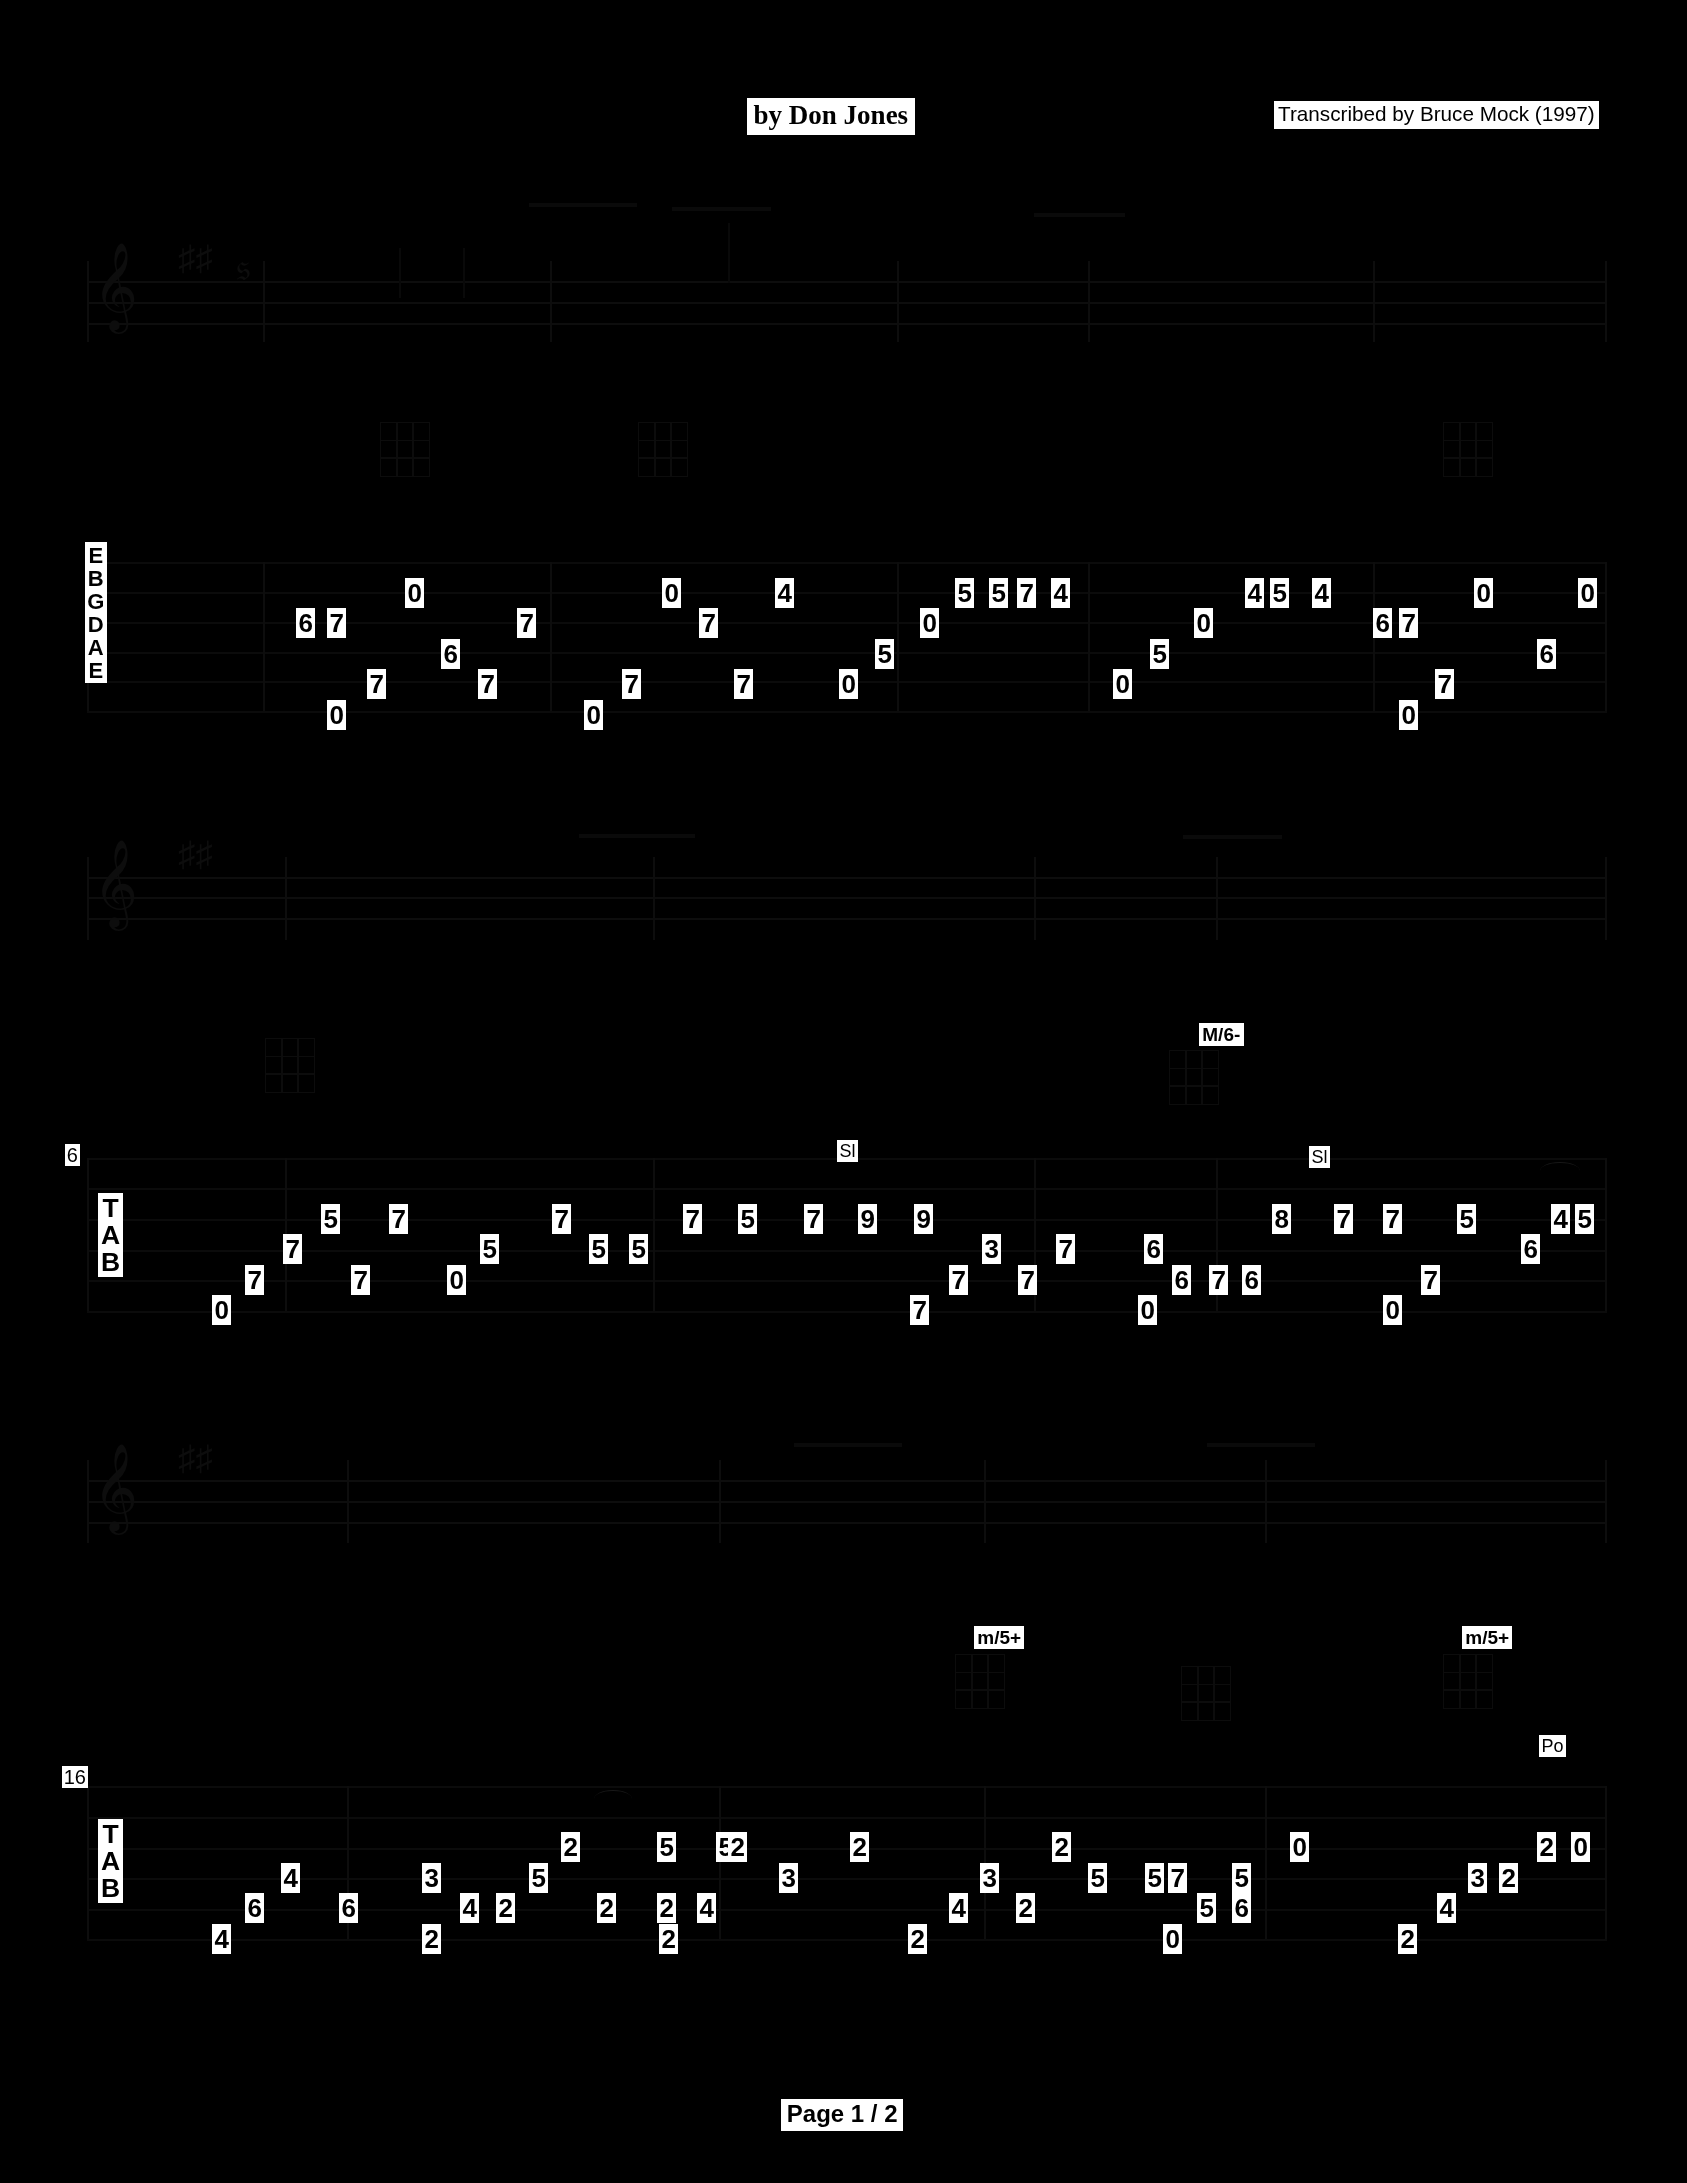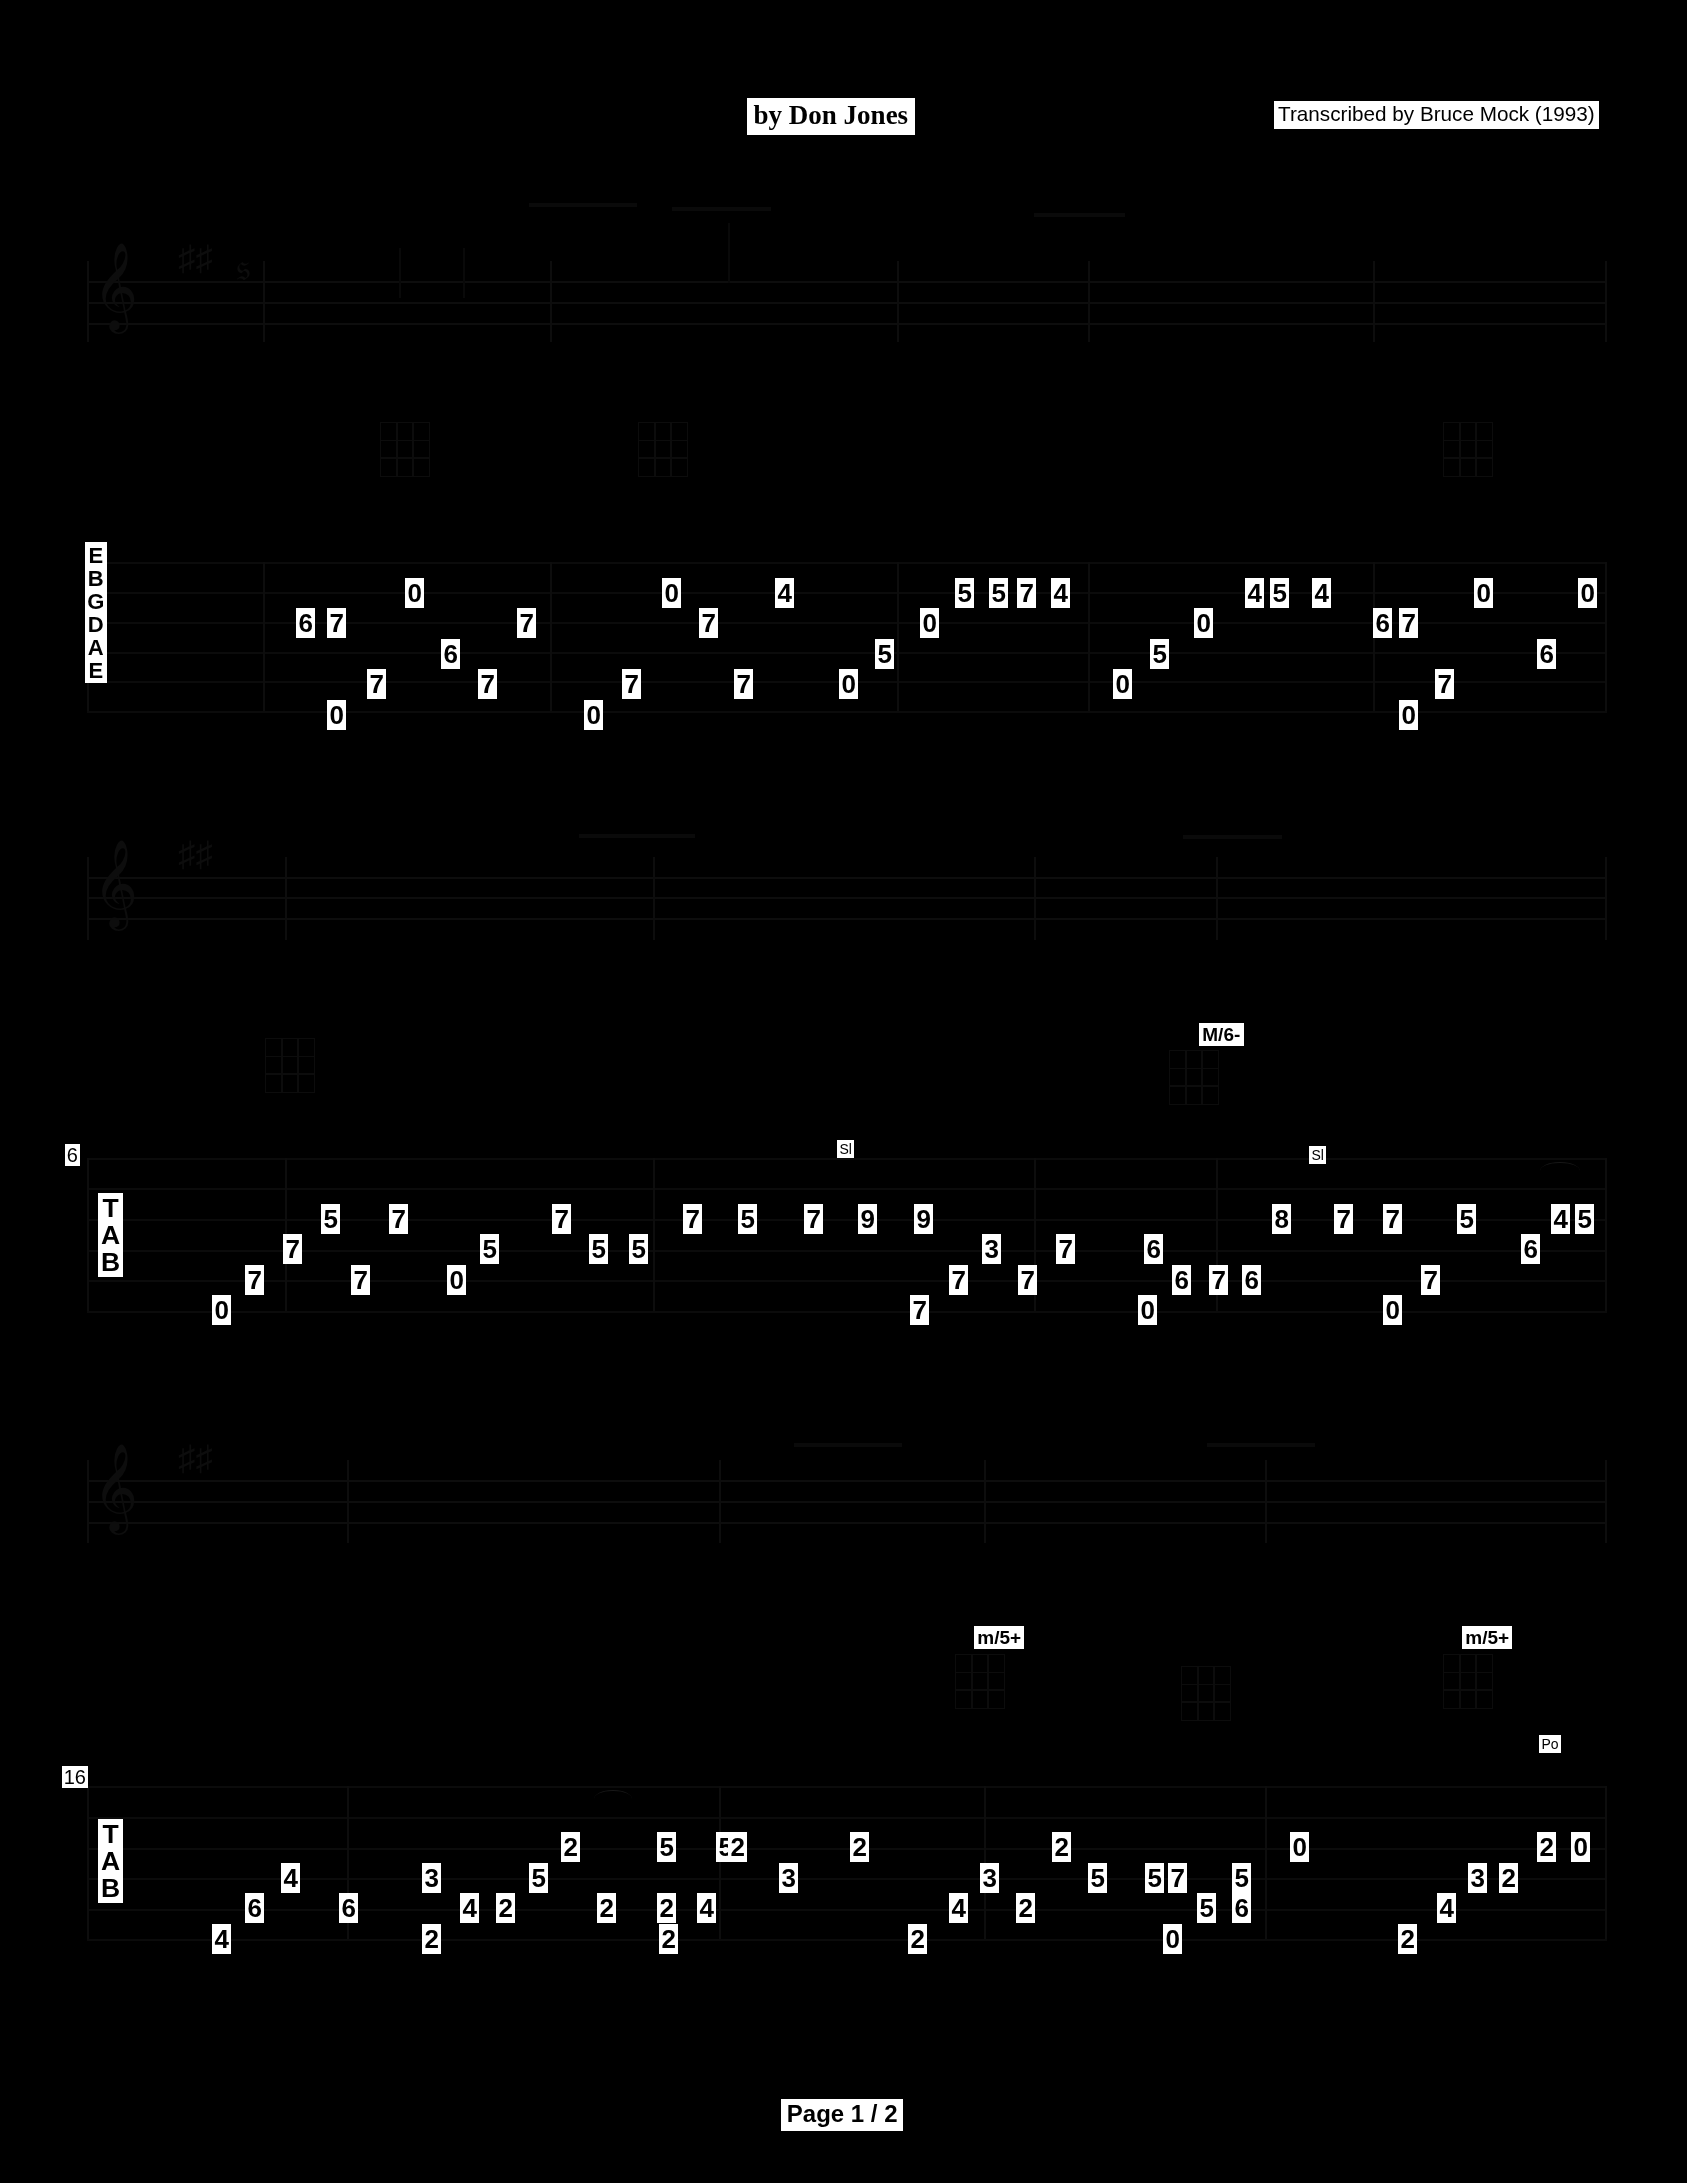--- a/index.html
+++ b/index.html
@@ -48,21 +48,21 @@
   .fret {
     font-weight: bold;
     font-size: 26px;
     padding: 1.7px 2.5px 2.5px 2.5px;
     text-align: center;
   }
   .fret.wide { letter-spacing: -0.8px; }
 
   
   .tech {
-    font-size: 14px;
+    font-size: 18px;
     padding: 1.7px 2.5px 2.5px 2.5px;
     font-weight: normal;
   }
 
   
   .chordsym {
     font-size: 19px;
     font-weight: bold;
     padding: 1.7px 3.3px 2.5px 3.3px;
   }
@@ -142,21 +142,21 @@
     border-top: 1.7px solid #171717;
     border-radius: 50%/100% 100% 0 0;
     height: 8.3px;
   }
 </style>
 </head>
 <body>
 
 <div class="chip title-chip" style="left:747px; top:98px;">by Don Jones</div>
 
-<div class="chip credit-chip" style="left:1274px; top:101px;">Transcribed by Bruce Mock (1993)</div>
+<div class="chip credit-chip" style="left:1274px; top:101px;">Transcribed by Bruce Mock (1997)</div>
 
 <div>
   <div class="staffline" style="left:87px; top:281px; width:1520px;"></div>
   <div class="staffline" style="left:87px; top:302px; width:1520px;"></div>
   <div class="staffline" style="left:87px; top:323px; width:1520px;"></div>
   <div class="barline" style="left:87px; top:261px; height:81px;"></div>
   <div class="barline" style="left:263px; top:261px; height:81px;"></div>
   <div class="barline" style="left:550px; top:261px; height:81px;"></div>
   <div class="barline" style="left:897px; top:261px; height:81px;"></div>
   <div class="barline" style="left:1088px; top:261px; height:81px;"></div>

